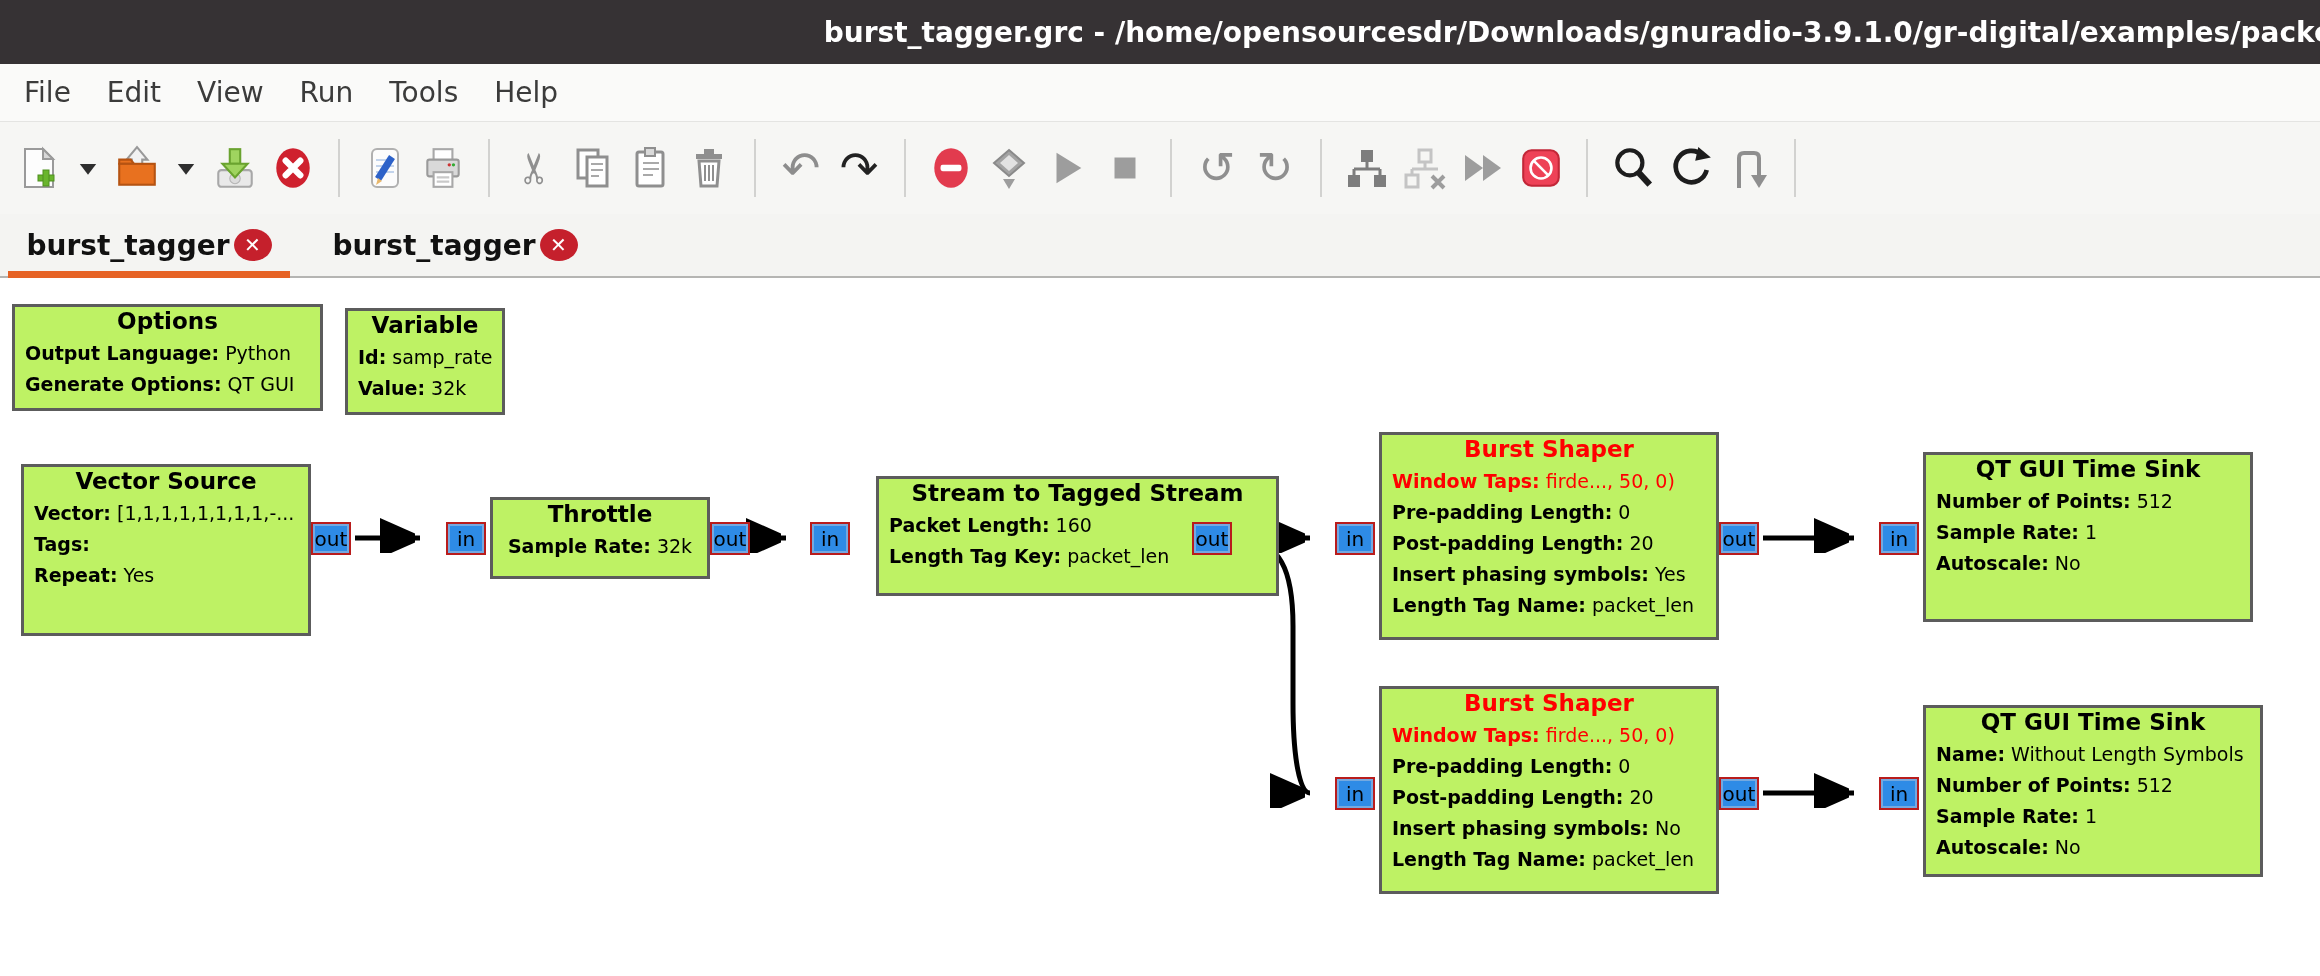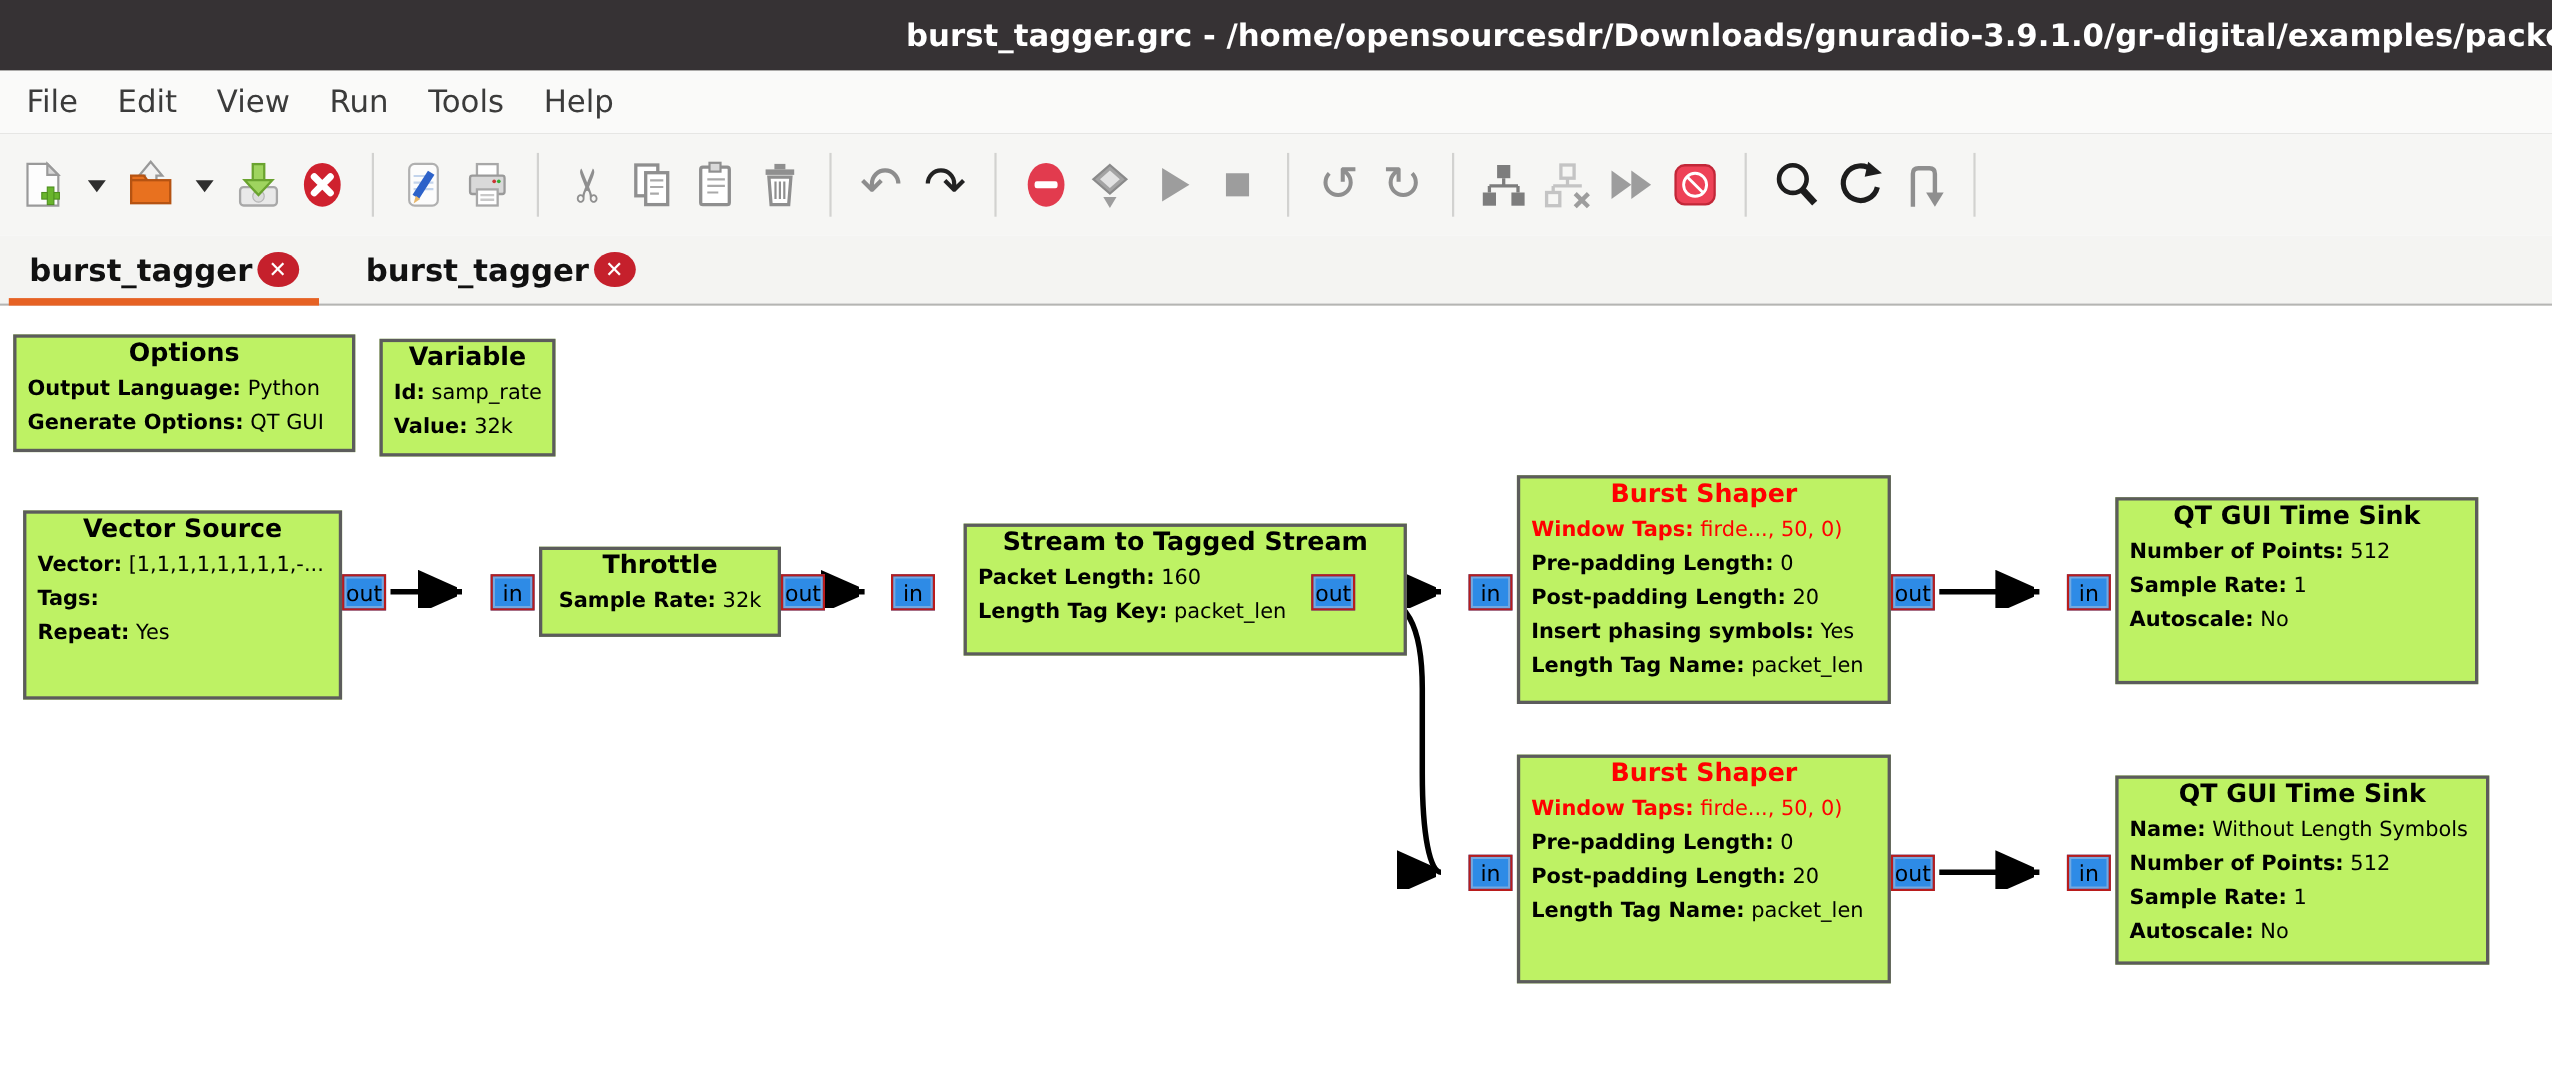--- a/index.html
+++ b/index.html
@@ -379,20 +379,21 @@
   </div>
   <div class="port" style="left:1879px; top:244px;">
       <span>in</span>
     </div>
 
   <div class="block" style="left:1379px; top:408px; width:340px; height:208px;">
     <div class="btitle red">Burst Shaper</div>
     <div class="param red"><span class="plabel">Window Taps:</span> <span>firde..., 50, 0)</span></div>
     <div class="param"><span class="plabel">Pre-padding Length:</span> <span>0</span></div>
     <div class="param"><span class="plabel">Post-padding Length:</span> <span>20</span></div>
+    <div class="param"><span class="plabel">Insert phasing symbols:</span> <span>No</span></div>
     <div class="param"><span class="plabel">Length Tag Name:</span> <span>packet_len</span></div>
   </div>
   <div class="port" style="left:1335px; top:499px;">
       <span>in</span>
     </div>
   <div class="port" style="left:1719px; top:499px;">
       <span>out</span>
     </div>
 
   <div class="block" style="left:1923px; top:427px; width:340px; height:172px;">

